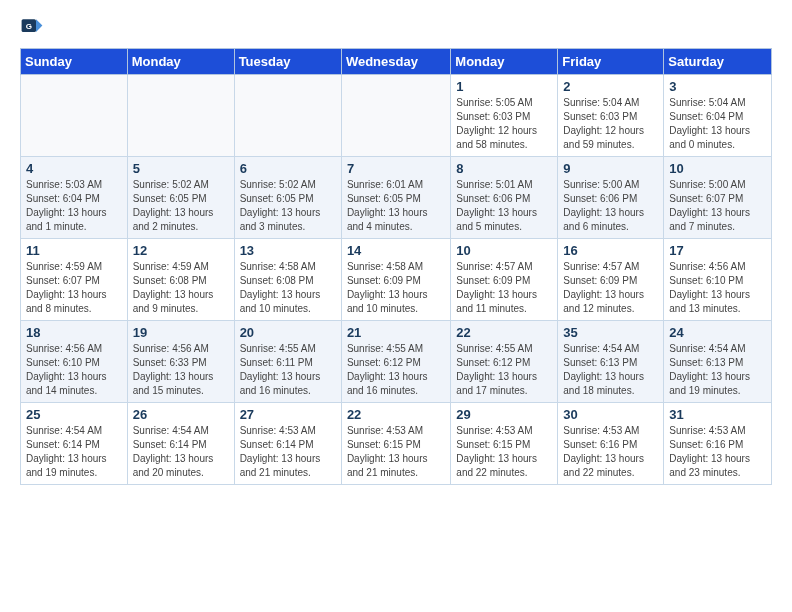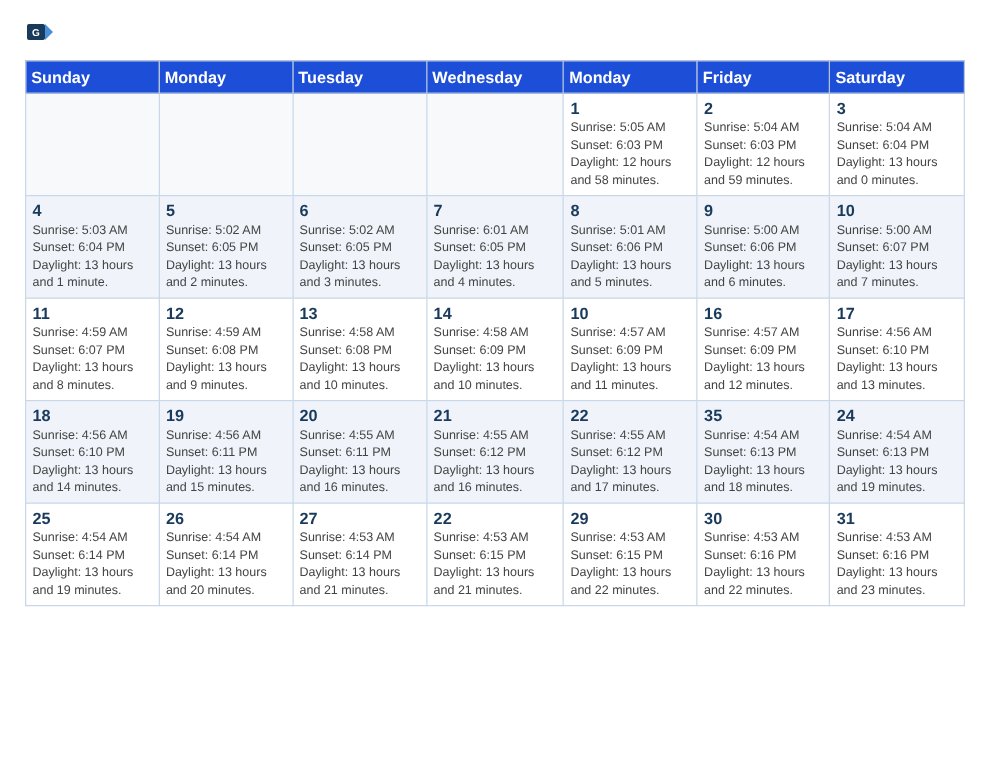--- a/index.html
+++ b/index.html
@@ -188,21 +188,21 @@
           <td>
             <div class="day-num">18</div>
             <div class="day-detail">Sunrise: 4:56 AM
 Sunset: 6:10 PM
 Daylight: 13 hours
 and 14 minutes.</div>
           </td>
           <td>
             <div class="day-num">19</div>
             <div class="day-detail">Sunrise: 4:56 AM
-Sunset: 6:11 PM
+Sunset: 6:33 PM
 Daylight: 13 hours
 and 15 minutes.</div>
           </td>
           <td>
             <div class="day-num">20</div>
             <div class="day-detail">Sunrise: 4:55 AM
 Sunset: 6:11 PM
 Daylight: 13 hours
 and 16 minutes.</div>
           </td>

